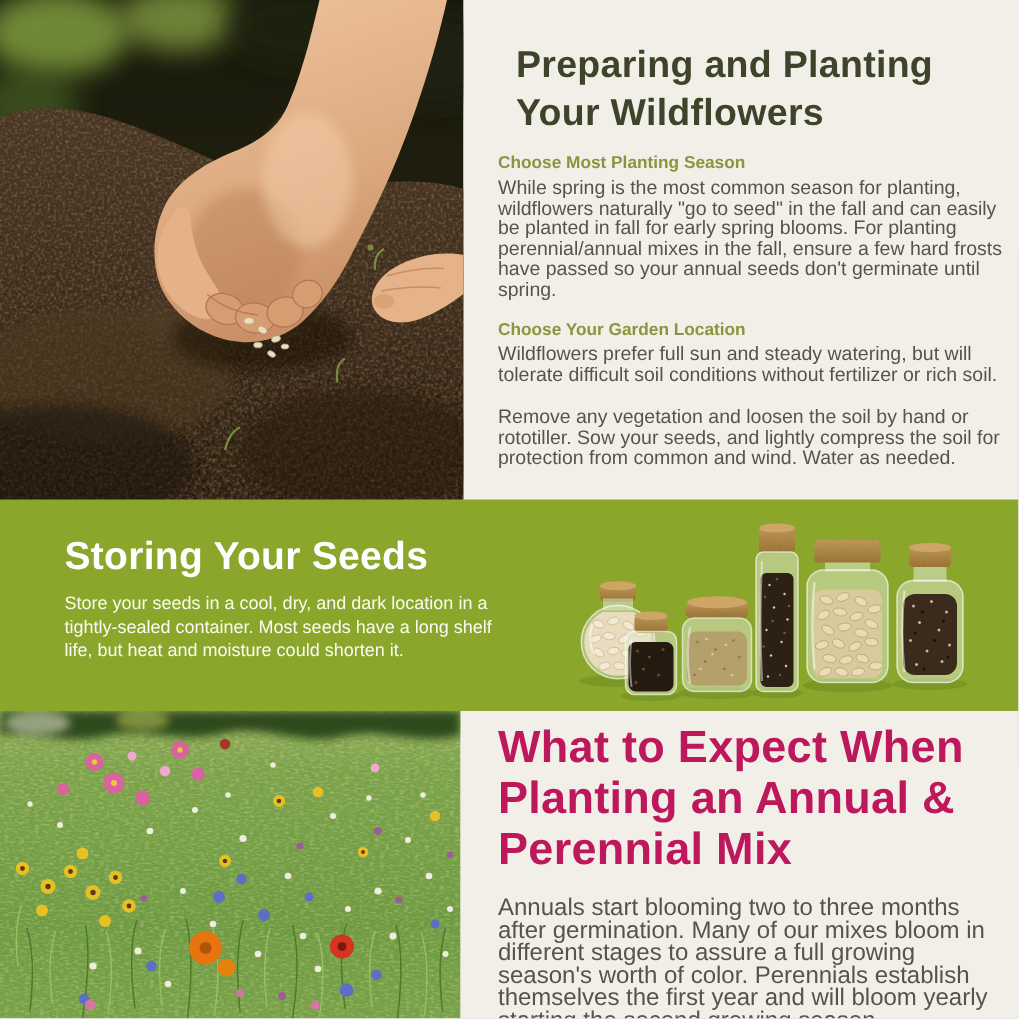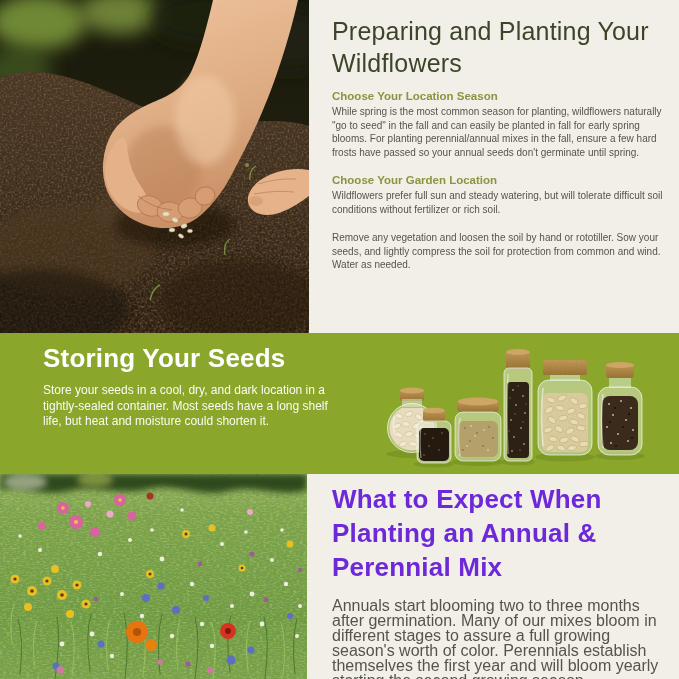--- a/index.html
+++ b/index.html
@@ -6,38 +6,38 @@
   .page{
     position:relative;width:679px;height:679px;overflow:hidden;
     background:#f2efe8;font-family:"Liberation Sans",sans-serif;
     -webkit-font-smoothing:antialiased;
   }
   
   .top-row{position:absolute;top:0;left:0;width:679px;height:334px;display:flex;}
   .photo-top{width:309px;height:334px;flex:none;}
   .top-panel{flex:1;padding:15px 8px 0 23px;box-sizing:border-box;}
   .main-title{
-    margin:0;font-size:25px;line-height:32px;font-weight:400;
+    margin:12px;font-size:25px;line-height:32px;font-weight:700;
     color:#3d4429;letter-spacing:.2px;
   }
   .subsection{margin-top:11px;}
   .subsection.gap-lg{margin-top:15px;}
   .subhead{margin:0 0 2px 0;font-size:11.5px;line-height:13px;font-weight:700;color:#8c9440;}
-  .bodytext{margin:0;font-size:10px;line-height:13.5px;color:#55544c;}
+  .bodytext{margin:0;font-size:13px;line-height:13.5px;color:#55544c;}
   
   .banner{position:absolute;top:333px;left:0;width:679px;height:141px;background:#8aa72c;}
-  .banner-inner{position:absolute;top:10px;left:43px;width:302px;}
+  .banner-inner{position:absolute;top:22px;left:43px;width:302px;}
   .banner-title{margin:0;font-size:26px;line-height:30px;font-weight:700;color:#ffffff;letter-spacing:.2px;}
   .banner-body{margin:10px 0 0 0;font-size:12px;line-height:15.5px;color:#fbfbf2;}
   .jars{position:absolute;right:12px;bottom:2px;width:282px;height:134px;}
   
   .bottom-row{position:absolute;top:474px;left:0;width:679px;height:205px;display:flex;}
   .photo-bottom{width:307px;height:205px;flex:none;}
   .bottom-panel{flex:1;padding:8px 8px 0 25px;box-sizing:border-box;}
-  .bottom-title{margin:0;font-size:26px;line-height:34px;font-weight:700;color:#6d28d9;letter-spacing:.2px;}
+  .bottom-title{margin:0;font-size:30px;line-height:34px;font-weight:700;color:#be185d;letter-spacing:.2px;}
   .bottom-body{margin:14px 0 0 0;font-size:16px;line-height:15px;color:#55544c;}
   svg{display:block;}
 </style>
 </head>
 <body>
 
 <div class="page">
 
   <div class="top-row">
 
@@ -155,21 +155,21 @@
           <path d="M258,184 q20,-6 38,-5 M254,194 q22,-4 40,-2" stroke="#bd8660" stroke-width="1" fill="none" opacity="0.8"></path>
           <ellipse cx="256" cy="201" rx="7" ry="5" fill="#d9a377"></ellipse>
         </g>
       </svg>
     </div>
 
     <div class="top-panel">
       <h1 class="main-title">Preparing and Planting Your Wildflowers</h1>
 
       <div class="subsection">
-        <h3 class="subhead">Choose Your Location Season</h3>
+        <h3 class="subhead">Choose Most Planting Season</h3>
         <p class="bodytext">While spring is the most common season for planting, wildflowers naturally "go to seed" in the fall and can easily be planted in fall for early spring blooms. For planting perennial/annual mixes in the fall, ensure a few hard frosts have passed so your annual seeds don't germinate until spring.</p>
       </div>
 
       <div class="subsection gap-lg">
         <h3 class="subhead">Choose Your Garden Location</h3>
         <p class="bodytext">Wildflowers prefer full sun and steady watering, but will tolerate difficult soil conditions without fertilizer or rich soil.</p>
       </div>
 
       <div class="subsection gap-lg">
         <p class="bodytext">Remove any vegetation and loosen the soil by hand or rototiller. Sow your seeds, and lightly compress the soil for protection from common and wind. Water as needed.</p>

